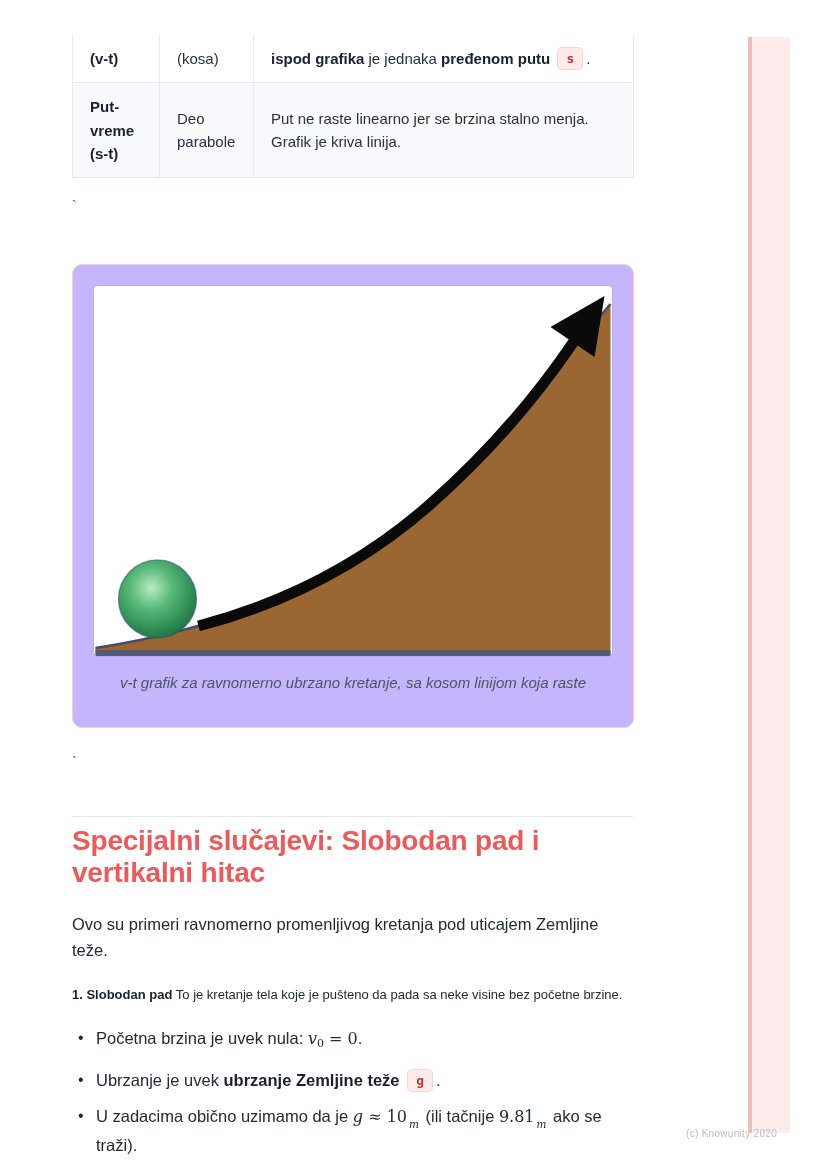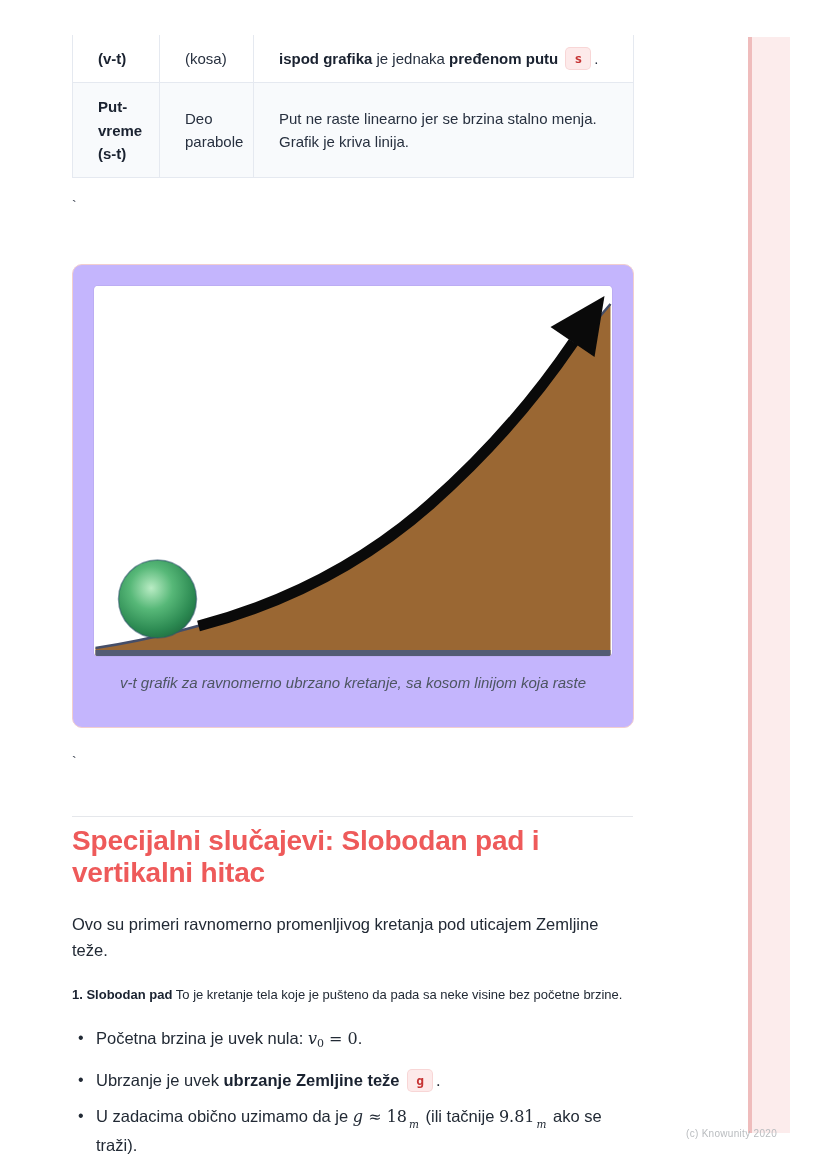--- a/index.html
+++ b/index.html
@@ -10,21 +10,21 @@
 
   
   .pink-bar { position:absolute; left:748px; top:37px; width:42px; height:1096px;
               background:#fcecec; border-left:4px solid #efbcbc; z-index:0; }
 
   .content { position:relative; z-index:1; margin-left:72px; width:561px; padding-top:35px; }
 
   
   table.summary { width:561px; border-collapse:collapse; table-layout:fixed;
                   font-size:15px; color:#27303f; }
-  table.summary td { border:1px solid #e5e9f0; border-top:none; padding:12px 25px;
+  table.summary td { border:1px solid #e5e9f0; border-top:none; padding:12px 17px;
                      vertical-align:middle; line-height:1.55; }
   table.summary tr.alt td { background:#f8fafc; }
   td.c1 { width:87px; font-weight:bold; color:#1a2230; }
   td.c2 { width:94px; }
   td.c3 { width:380px; }
   .b { font-weight:bold; color:#1a2230; }
 
   .badge { display:inline-block; background:#fdeaea; color:#c63434;
            font-family:"DejaVu Sans Mono", monospace; font-weight:bold; font-size:13px;
            line-height:1; padding:4px 8px; border-radius:5px; margin:0 3px;
@@ -133,21 +133,21 @@
 
     <ul class="bullets">
       <li>
         <span>Početna brzina je uvek nula: </span><span class="math"><span class="mi">v</span><sub class="msub">0</sub><span> = 0</span></span><span>.</span>
       </li>
       <li>
         <span>Ubrzanje je uvek </span><span class="b">ubrzanje Zemljine teže</span>
         <span class="badge">g</span><span>.</span>
       </li>
       <li>
-        <span>U zadacima obično uzimamo da je </span><span class="math"><span class="mi">g</span><span> ≈ 18</span></span><span class="frac">
+        <span>U zadacima obično uzimamo da je </span><span class="math"><span class="mi">g</span><span> ≈ 10</span></span><span class="frac">
             <span class="num">m</span>
           </span><span> (ili tačnije </span><span class="math">9.81</span><span class="frac">
             <span class="num">m</span>
           </span><span> ako se traži).</span>
       </li>
     </ul>
 
   </div>
 
   <div class="footer-copy">(c) Knowunity 2020</div>

